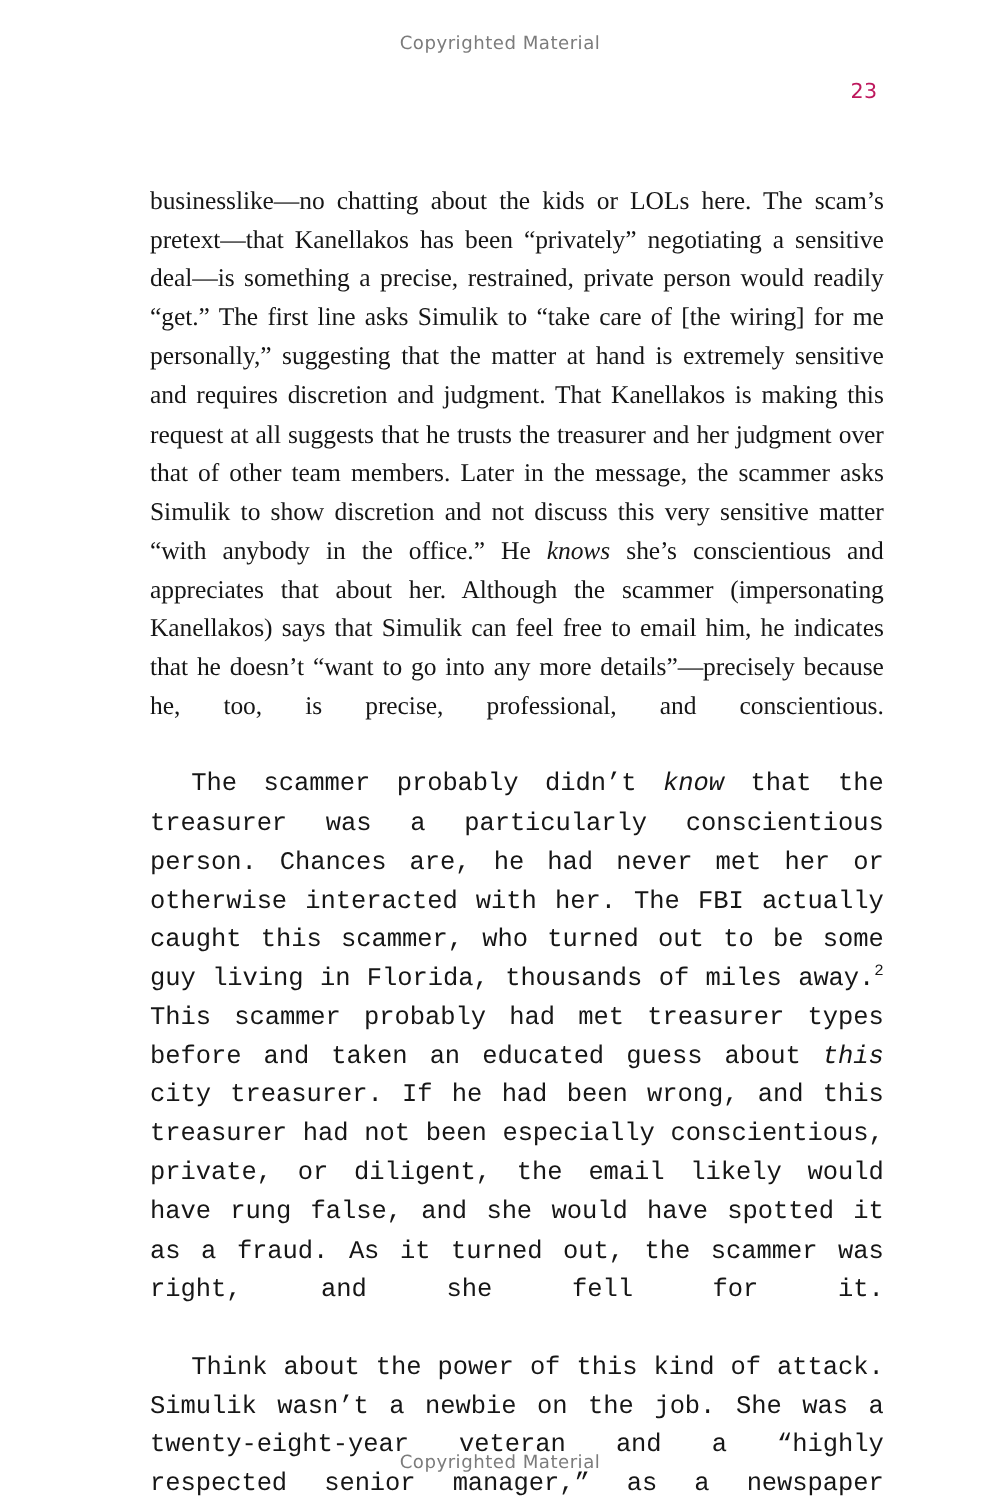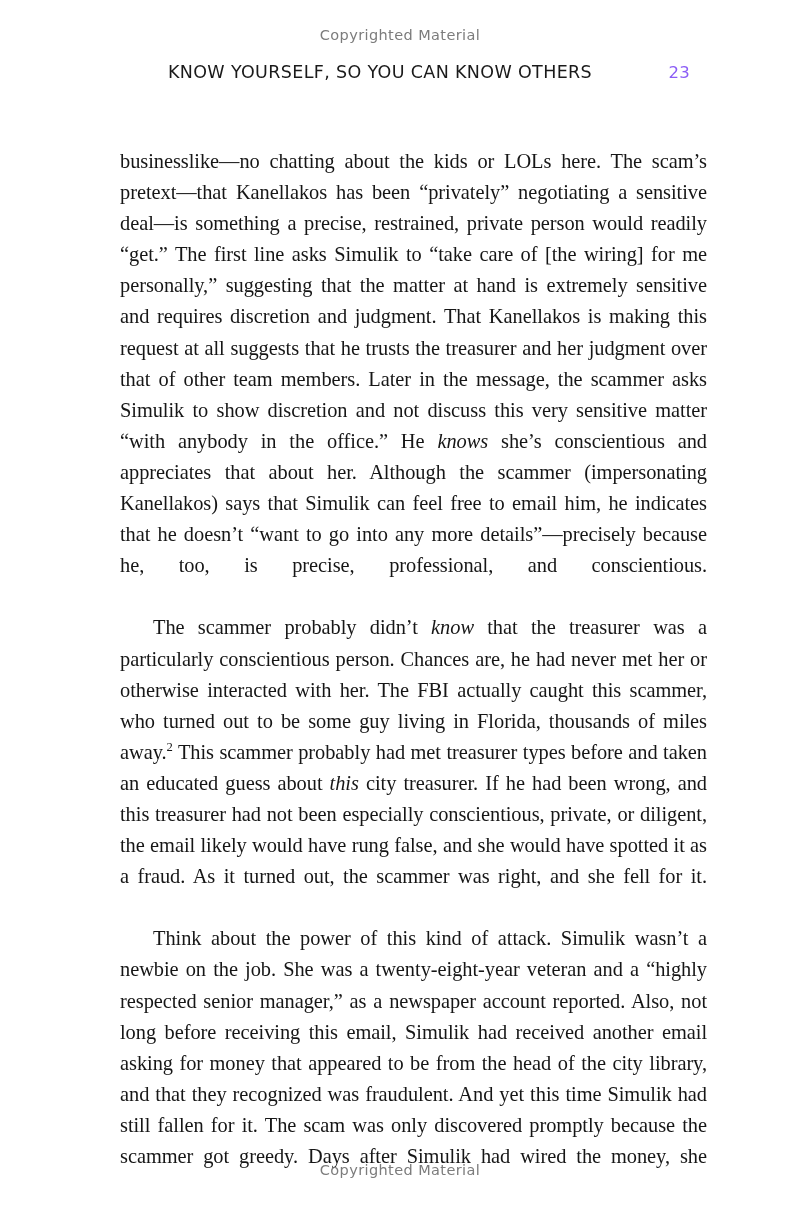--- a/index.html
+++ b/index.html
@@ -48,68 +48,67 @@
     text-align: center;
     font-family: "DejaVu Sans", "Liberation Sans", sans-serif;
     font-weight: 400;
     font-size: 17.5px;
     letter-spacing: 0.35px;
     color: #1a1a1a;
     white-space: nowrap;
   }
   .running-head-folio {
     position: absolute;
-    right: 16px;
+    right: 4px;
     top: 1px;
     font-family: "DejaVu Sans", "Liberation Sans", sans-serif;
     font-weight: 400;
     font-size: 16.5px;
     letter-spacing: 0.3px;
-    color: #8b5cf6;
+    color: #be185d;
   }
 
   
   .text-block {
     position: absolute;
     left: 120px;
     top: 108px;
     width: 587px;
     margin-top: 38px;
   }
   .para {
     margin: 0;
     text-align: justify;
     text-justify: inter-word;
     font-size: 20.4px;
     line-height: 31.1px;
     letter-spacing: -0.05px;
     word-spacing: 0.2px;
     hyphens: none;
   }
-  .para.indent { text-indent: 33px; }
+  .para.indent { text-indent: 33px; font-family: Liberation Mono, monospace; }
   .para em { font-style: italic; }
   .para sup {
     font-size: 0.62em;
     vertical-align: super;
     line-height: 0;
   }
   
   .para::after {
     content: "";
     display: inline-block;
     width: 100%;
   }
 </style>
 </head>
 <body>
 
 <div class="watermark top">Copyrighted Material</div>
 
 <div class="running-head">
-  <div class="running-head-title">KNOW YOURSELF, SO YOU CAN KNOW OTHERS</div>
   <div class="running-head-folio">23</div>
 </div>
 
 <div class="text-block">
     <p class="para"><span>businesslike—no chatting about the kids or LOLs here. The scam’s pretext—that Kanellakos has been “privately” negotiating a sensitive deal—is something a precise, restrained, private person would readily “get.” The first line asks Simulik to “take care of [the wiring] for me personally,” suggesting that the matter at hand is extremely sensitive and requires discretion and judgment. That Kanellakos is making this request at all suggests that he trusts the treasurer and her judgment over that of other team members. Later in the message, the scammer asks Simulik to show discretion and not discuss this very sensitive matter “with anybody in the office.” He </span><em>knows</em><span> she’s conscientious and appreciates that about her. Although the scammer (impersonating Kanellakos) says that Simulik can feel free to email him, he indicates that he doesn’t “want to go into any more details”—precisely because he, too, is precise, professional, and conscientious.</span></p>
     <p class="para indent"><span>The scammer probably didn’t </span><em>know</em><span> that the treasurer was a particularly conscientious person. Chances are, he had never met her or otherwise interacted with her. The FBI actually caught this scammer, who turned out to be some guy living in Florida, thousands of miles away.</span><sup>2</sup><span> This scammer probably had met treasurer types before and taken an educated guess about </span><em>this</em><span> city treasurer. If he had been wrong, and this treasurer had not been especially conscientious, private, or diligent, the email likely would have rung false, and she would have spotted it as a fraud. As it turned out, the scammer was right, and she fell for it.</span></p>
     <p class="para indent"><span>Think about the power of this kind of attack. Simulik wasn’t a newbie on the job. She was a twenty-eight-year veteran and a “highly respected senior manager,” as a newspaper account reported. Also, not long before receiving this email, Simulik had received another email asking for money that appeared to be from the head of the city library, and that they recognized was fraudulent. And yet this time Simulik had still fallen for it. The scam was only discovered promptly because the scammer got greedy. Days after Simulik had wired the money, she</span></p>
   </div>
 
 <div class="watermark bottom">Copyrighted Material</div>

